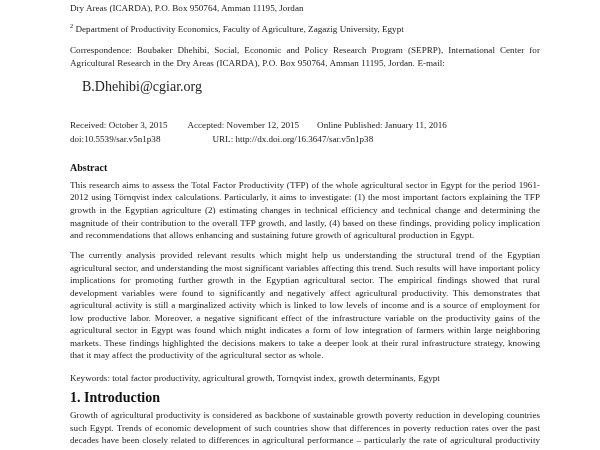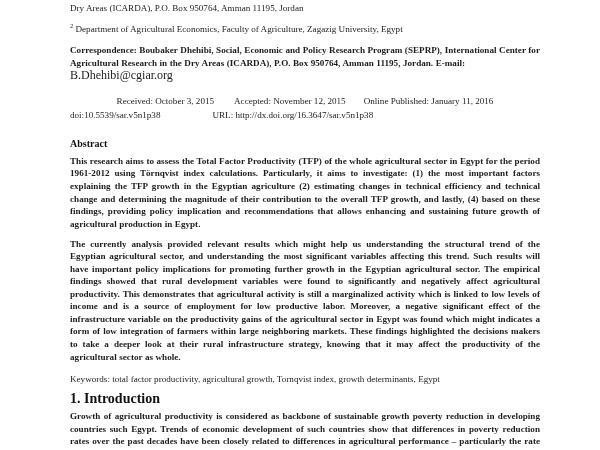--- a/index.html
+++ b/index.html
@@ -25,21 +25,20 @@
   }
   .para {
     font-size: 9.1px;
     line-height: 12.55px;
     text-align: justify;
     text-justify: inter-word;
     margin: 0 0 7.5px 0;
     color: #1c1c1c;
     letter-spacing: 0.02px;
     word-spacing: 0.2px;
-    font-weight: bold;
   }
   .para.tight {
     margin-bottom: 10px;
   }
   .para.nomargin {
     margin-bottom: 0;
   }
   .affil {
     font-size: 9.1px;
     line-height: 12.55px;
@@ -57,21 +56,20 @@
   }
   .dates {
     font-size: 9.1px;
     line-height: 12.55px;
     margin: 0;
     color: #1c1c1c;
     white-space: nowrap;
   }
   .dates-row {
     margin: 0 0 2px 0;
-    text-align: center;
   }
   .date-item { display: inline-block; }
   .gap-a { display: inline-block; width: 20px; }
   .gap-b { display: inline-block; width: 18px; }
   .doi-row {
     font-size: 9.1px;
     line-height: 12.55px;
     margin: 0;
     color: #1c1c1c;
     white-space: nowrap;
@@ -92,38 +90,38 @@
   }
   .keywords {
     font-size: 9.1px;
     line-height: 12.55px;
     margin: 0 0 7px 0;
     color: #1c1c1c;
     text-align: left;
   }
   .keywords b { font-weight: normal; margin-top: 42px; }
   .email-line {
-    font-size: 12px;
+    font-size: 14px;
     line-height: 12.55px;
-    margin: 0;
+    margin: 12px;
     color: #1c1c1c;
   }
 </style>
 </head>
 <body>
 
 <div class="page">
 
   <div class="affil first">
     <span>Dry Areas (ICARDA), P.O. Box 950764, Amman 11195, Jordan</span>
   </div>
 
   <div class="affil">
     <sup>2</sup>
-    <span>Department of Agricultural Economics, Faculty of Agriculture, Zagazig University, Egypt</span>
+    <span>Department of Productivity Economics, Faculty of Agriculture, Zagazig University, Egypt</span>
   </div>
 
   <p class="para nomargin">
     <span>Correspondence: Boubaker Dhehibi, Social, Economic and Policy Research Program (SEPRP), International Center for Agricultural Research in the Dry Areas (ICARDA), P.O. Box 950764, Amman 11195, Jordan. E-mail:</span>
   </p>
   <div class="email-line">
     <span>B.Dhehibi@cgiar.org</span>
   </div>
 
   <div class="spacer-dates"></div>

